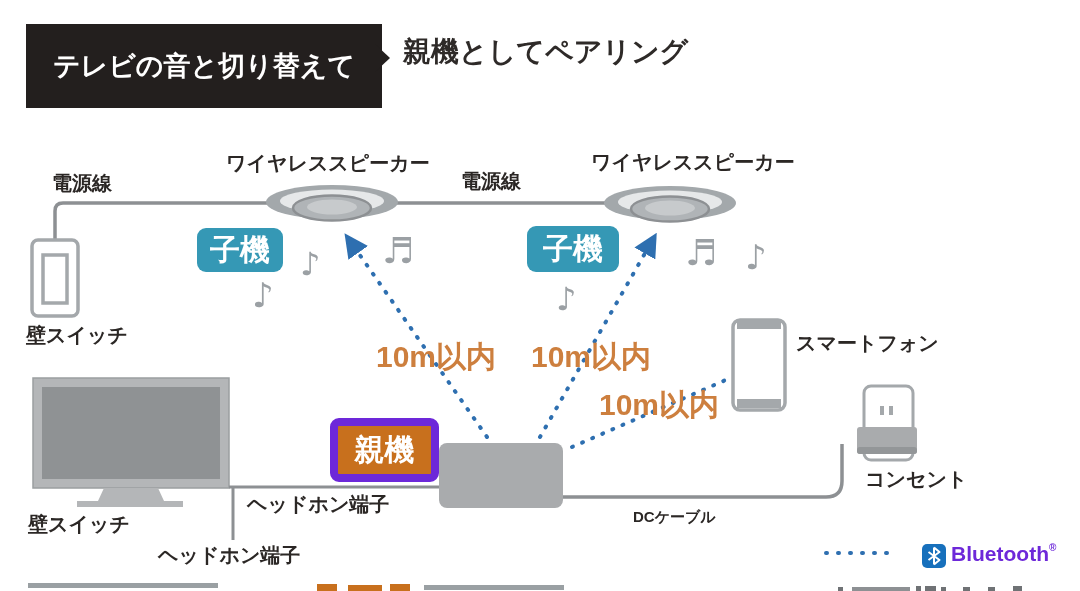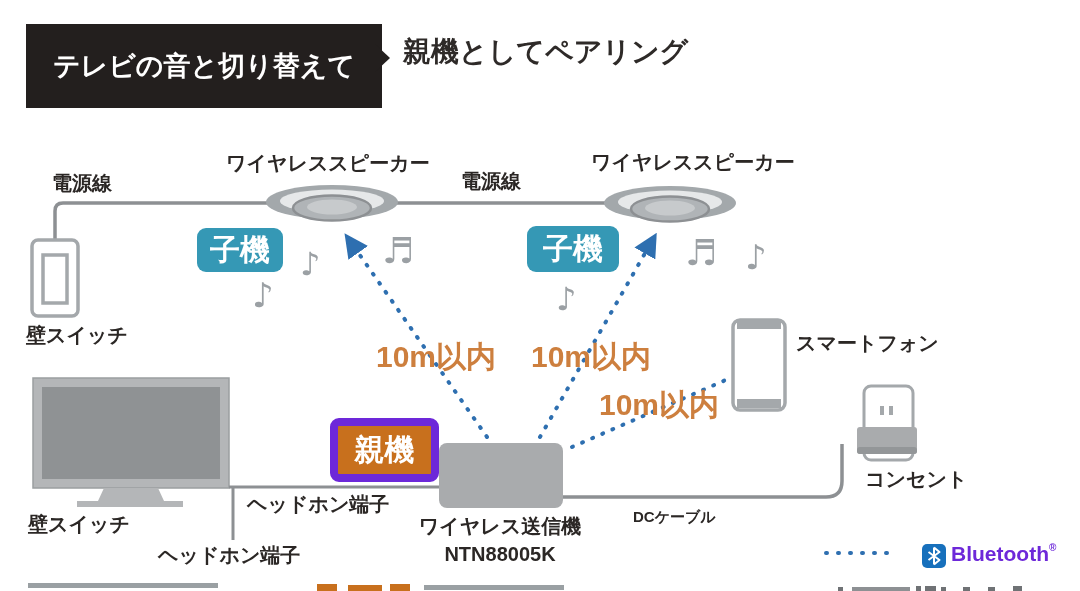--- a/index.html
+++ b/index.html
@@ -159,24 +159,20 @@
   <div class="range-label" style="left:376px;top:337px;">10m以内</div>
   <div class="range-label" style="left:531px;top:337px;">10m以内</div>
   <div class="range-label" style="left:599px;top:385px;">10m以内</div>
 
   <div class="label" style="left:796px;top:331px;">スマートフォン</div>
 
   <div class="label" style="left:28px;top:512px;">壁スイッチ</div>
   <div class="label" style="left:247px;top:492px;">ヘッドホン端子</div>
   <div class="label" style="left:158px;top:543px;">ヘッドホン端子</div>
 
-  <div class="transmitter-label">
-    <div>ワイヤレス送信機</div>
-    <div>NTN88005K</div>
-  </div>
 
   <div class="label" style="left:633px;top:508px;font-size:15px;">DCケーブル</div>
   <div class="label" style="left:865px;top:467px;">コンセント</div>
 
   <span class="note" style="left:382px;top:233px;font-size:36px;">♬</span>
   <span class="note" style="left:300px;top:248px;font-size:32px;">♪</span>
   <span class="note" style="left:252px;top:278px;font-size:34px;">♪</span>
   <span class="note" style="left:556px;top:283px;font-size:32px;">♪</span>
   <span class="note" style="left:685px;top:235px;font-size:36px;">♬</span>
   <span class="note" style="left:745px;top:240px;font-size:34px;">♪</span>

